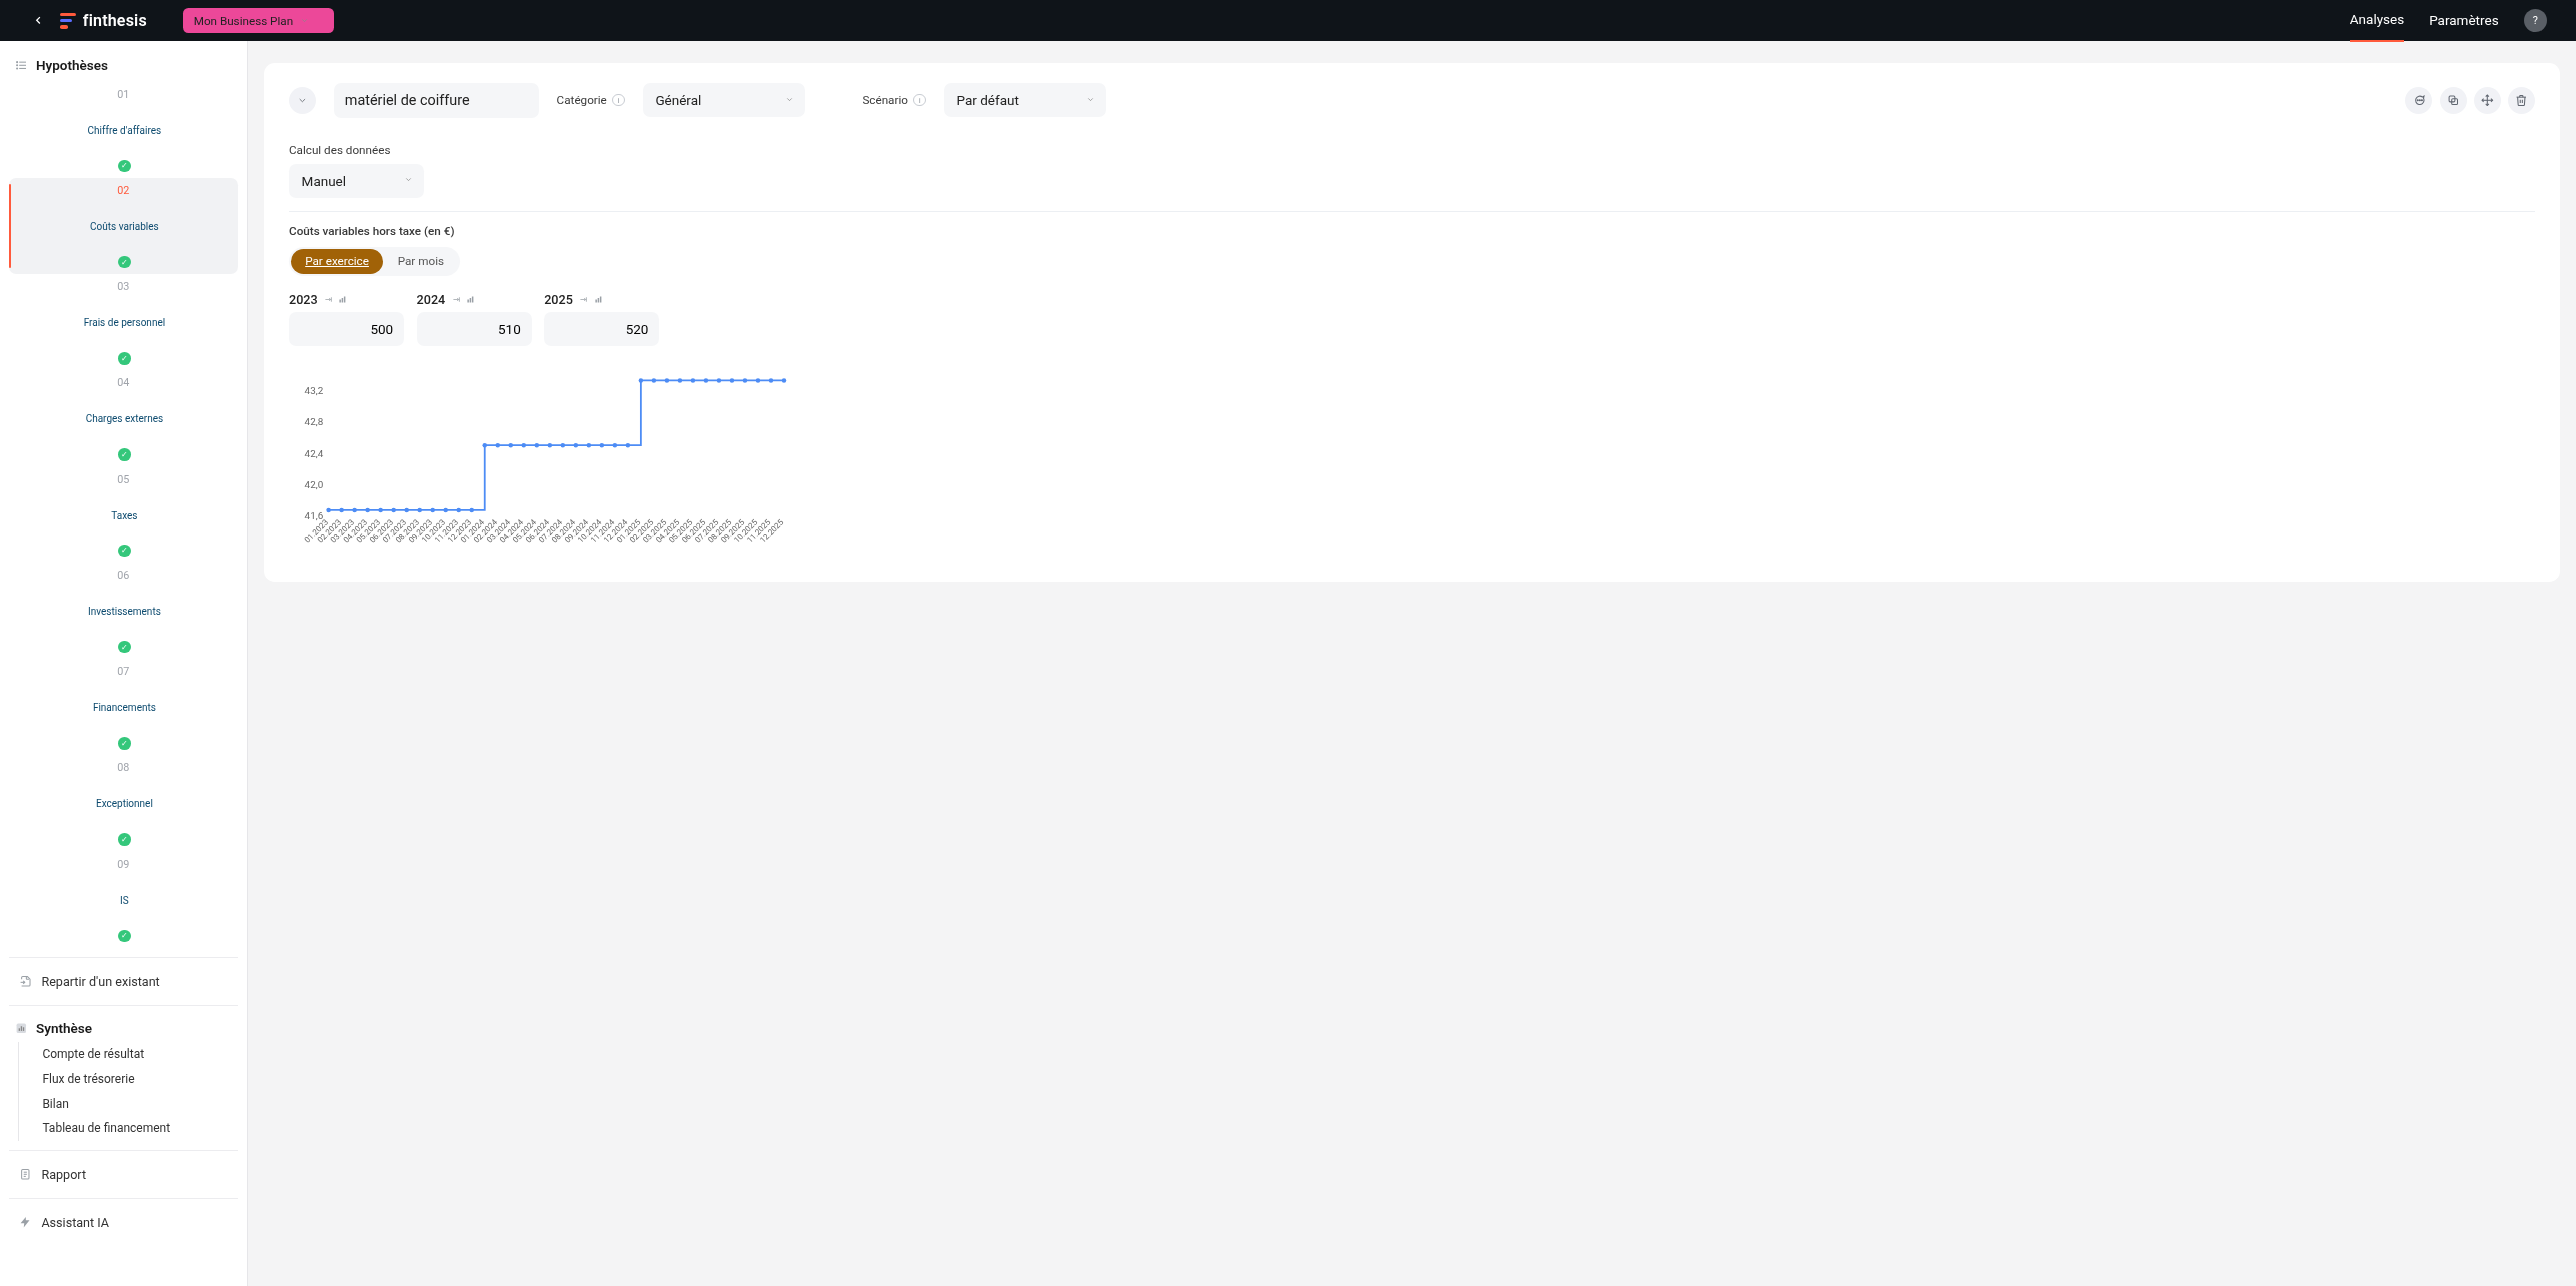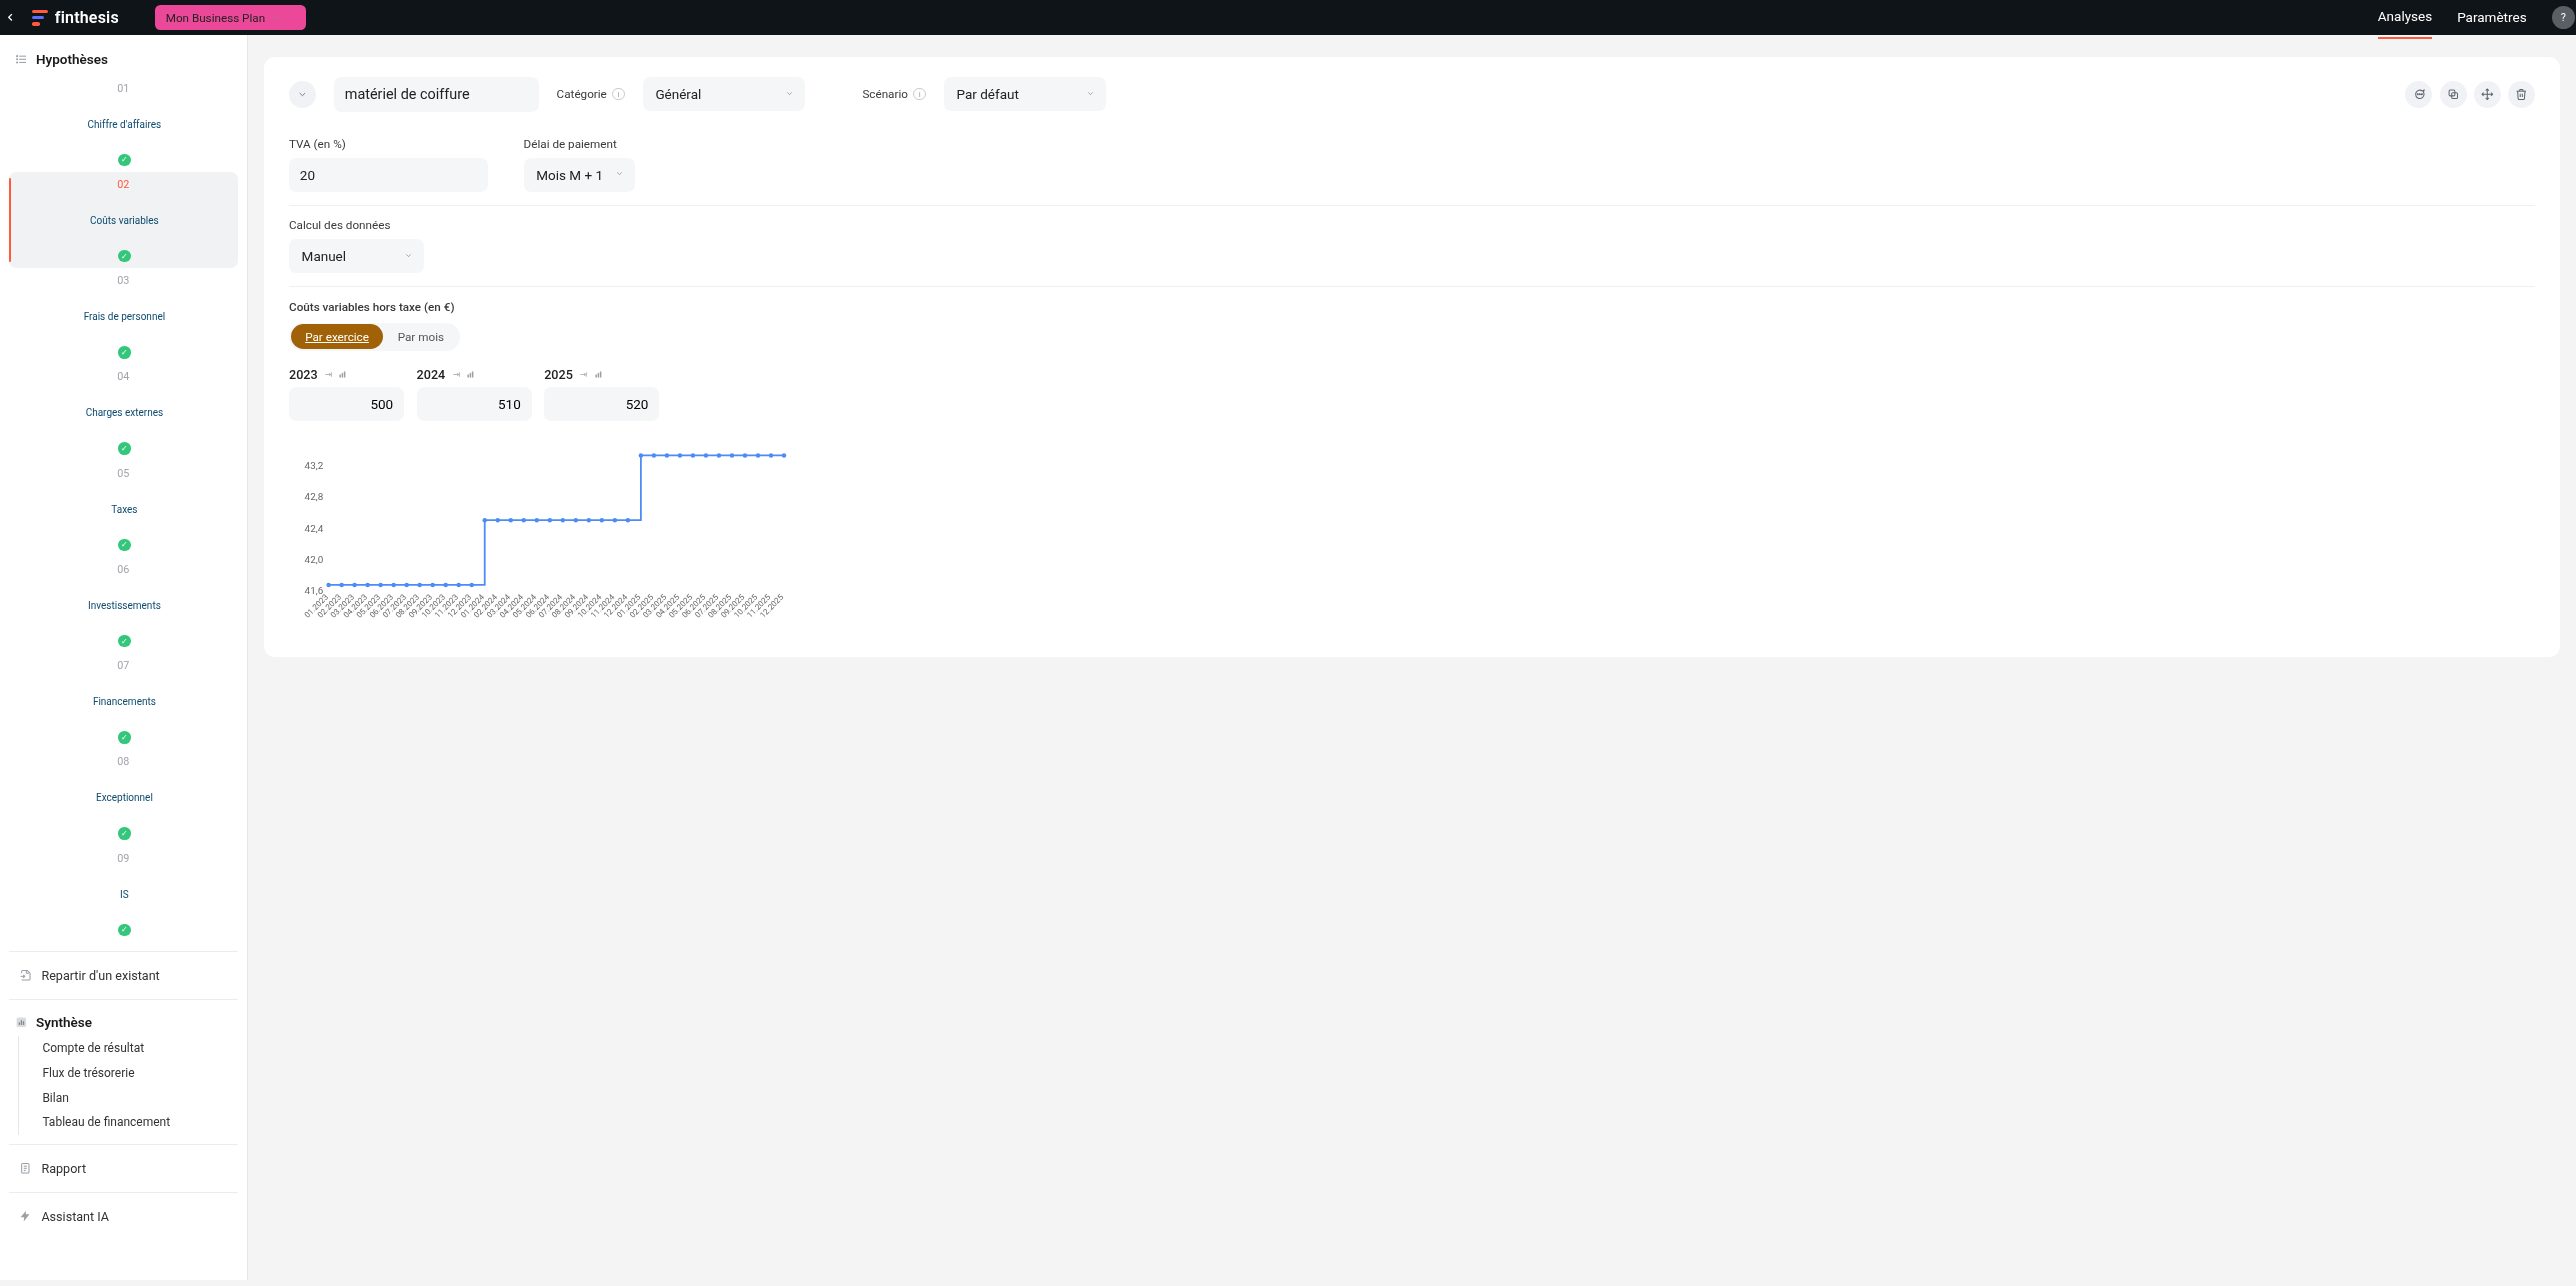--- a/index.html
+++ b/index.html
@@ -1,18 +1,18 @@
 <!DOCTYPE html>
 <html style="font-size:14.4px"><head>
 <meta charset="utf-8">
 <style>
 * { box-sizing: border-box; margin: 0; padding: 0; font-family: -apple-system, BlinkMacSystemFont, "Segoe UI", Roboto, sans-serif; }
 body { background: #f4f4f5; color: #1a1a1a; font-size: 12.6px; }
 
-.topbar { height: 35px; background: #0f1419; display: flex; align-items: center; padding: 0 1px; gap: 12.6px; }
+.topbar { height: 41px; background: #0f1419; display: flex; align-items: center; padding: 0 29px; gap: 12.6px; }
 .back-btn { color: #fff; display:flex; align-items:center; justify-content:center; width:18px; height:18px; cursor:pointer; }
 .logo { display:flex; align-items:center; gap:7.2px; color:#fff; font-weight:600; font-size:16px; letter-spacing:0.2px; }
 .logo-mark { width:16px; height:16px; display:flex; flex-direction:column; justify-content:space-between; }
 .logo-mark span { display:block; height:3.6px; border-radius:1.8px; }
 .logo-mark span:nth-child(1){ background:#ff5a3c; width:100%; }
 .logo-mark span:nth-child(2){ background:#5b6eff; width:75%; }
 .logo-mark span:nth-child(3){ background:#ff5a3c; width:55%; }
 .bp-select { margin-left: 23.4px; background:#ec4899; border-radius:5.4px; padding:5.4px 25px 5.4px 10.8px; color:#222; font-size:11.7px; position:relative; cursor:pointer; display:flex; align-items:center; gap:7.2px; }
 .topbar-right { margin-left:auto; display:flex; align-items:center; gap:25px; }
 .top-link { color:#fff; font-size:13.5px; cursor:pointer; padding-bottom:12.6px; margin-bottom:-12.6px; }
@@ -286,35 +286,20 @@
                 <polyline points="3 6 5 6 21 6"></polyline>
                 <path d="M19 6l-1 14a2 2 0 0 1-2 2H8a2 2 0 0 1-2-2L5 6"></path>
                 <path d="M10 11v6"></path>
                 <path d="M14 11v6"></path>
                 <path d="M9 6V4a1 1 0 0 1 1-1h4a1 1 0 0 1 1 1v2"></path>
               </svg>
             </div>
         </div>
       </div>
 
-      <div class="row section-row" style="gap:36px;">
-        <div class="field-col">
-          <div class="lbl-sm">TVA (en %)</div>
-          <input class="field-input" style="min-width: 144px;" value="20">
-        </div>
-        <div class="field-col">
-          <div class="lbl-sm">Délai de paiement</div>
-          <div class="select sm">
-            <span>Mois M + 1</span>
-            <span class="chev"><svg width="9" height="9" viewBox="0 0 24 24" stroke="#888" stroke-width="2" fill="none">
-                  <polyline points="6 9 12 15 18 9"></polyline>
-                </svg></span>
-          </div>
-        </div>
-      </div>
 
       <div class="row section-row">
         <div class="field-col">
           <div class="lbl-sm">Calcul des données</div>
           <div class="select" style="min-width:135px">
             <span>Manuel</span>
             <span class="chev"><svg width="9" height="9" viewBox="0 0 24 24" stroke="#888" stroke-width="2" fill="none">
                   <polyline points="6 9 12 15 18 9"></polyline>
                 </svg></span>
           </div>

